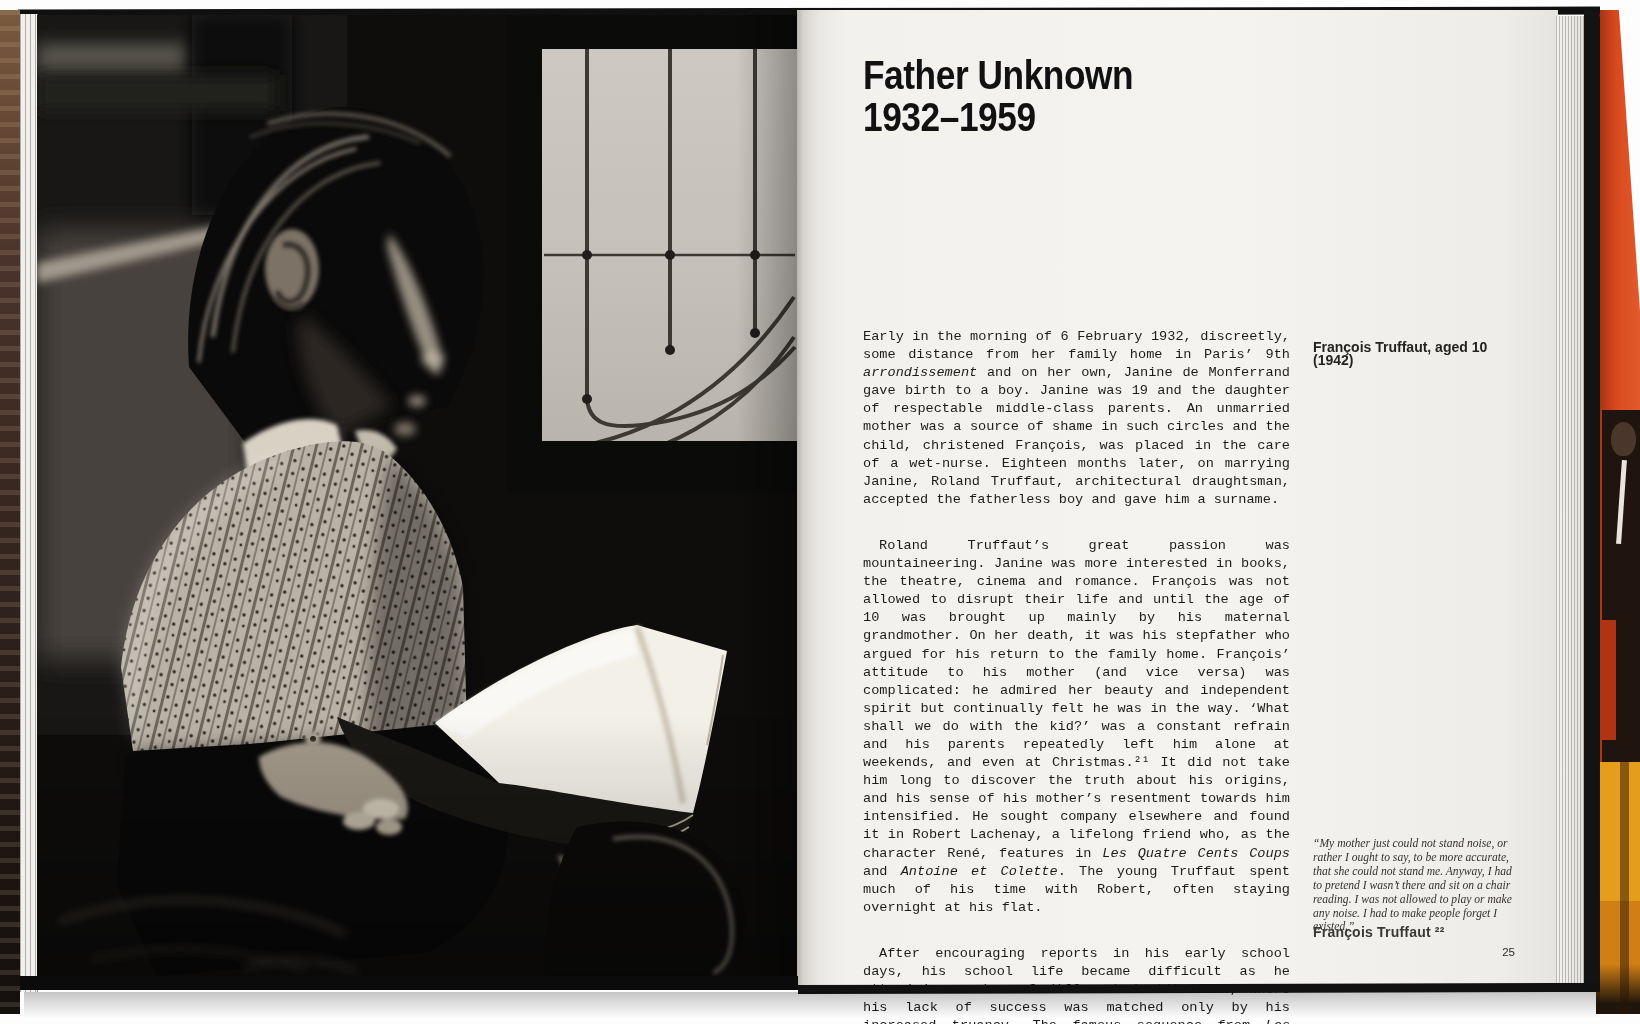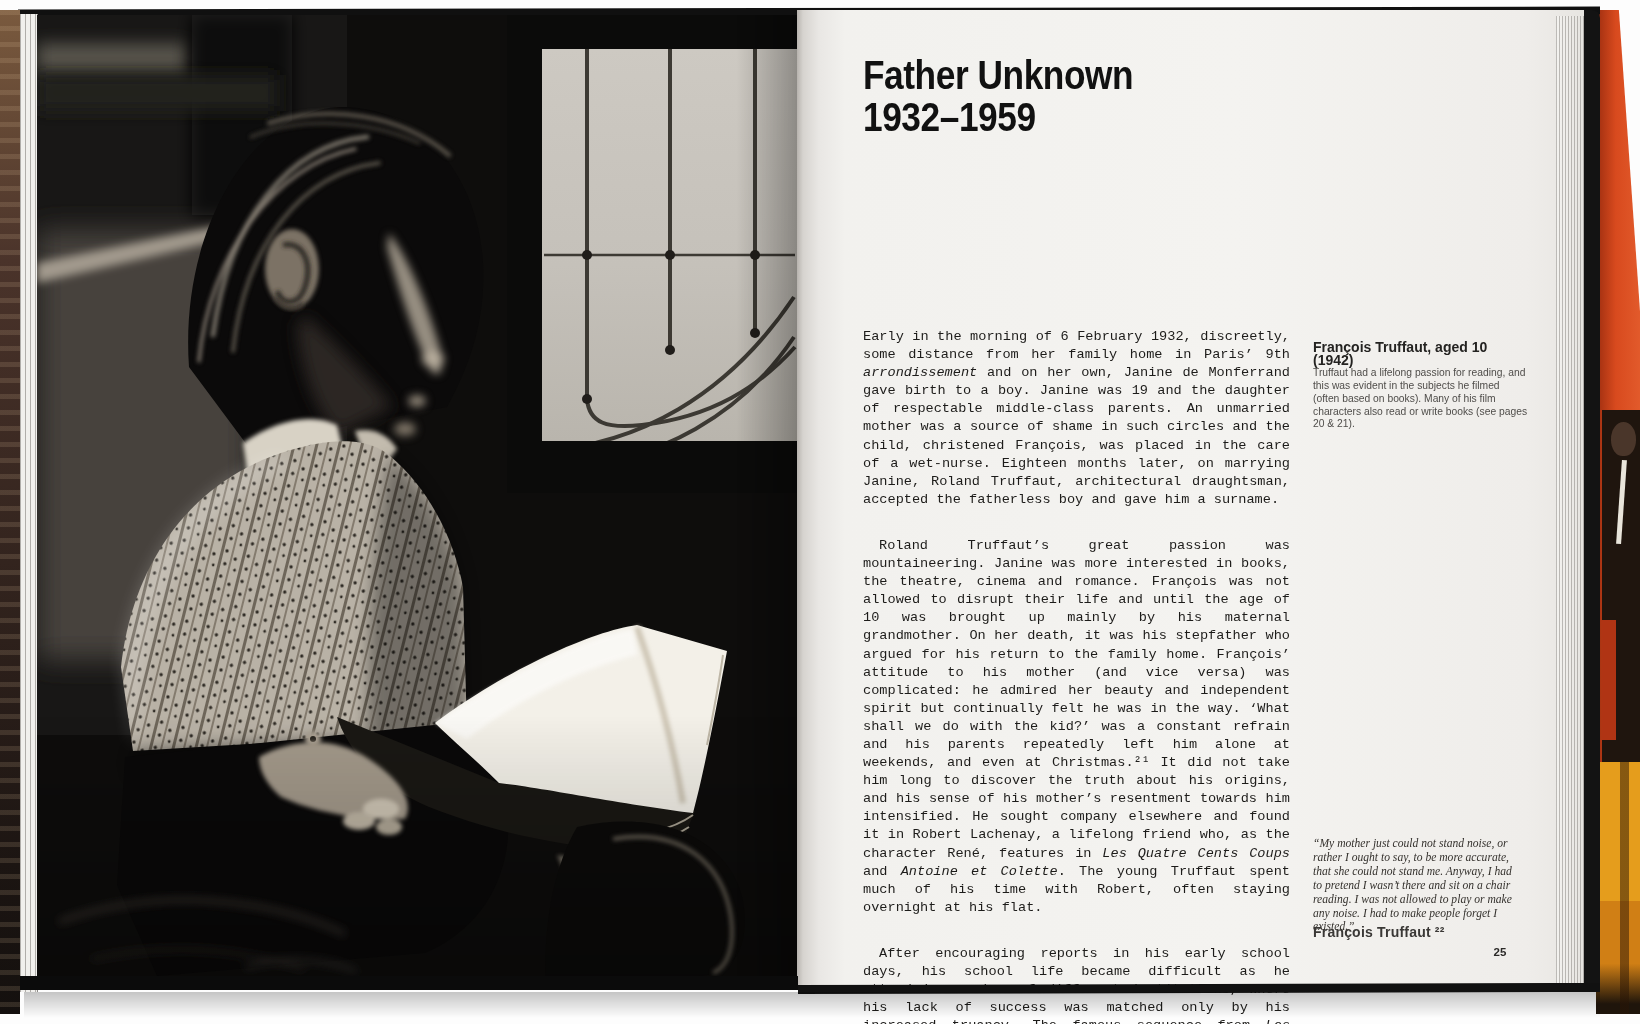--- a/index.html
+++ b/index.html
@@ -33,38 +33,38 @@
   .edge-bottom-right{position:absolute;left:798px;top:984px;width:802px;height:9px;background:#111;transform:rotate(-0.15deg);}
   .book-shadow{position:absolute;left:24px;top:992px;width:1576px;height:26px;
     background:linear-gradient(to bottom,rgba(0,0,0,0.22),rgba(0,0,0,0));}
 
   
   .left-page{position:absolute;left:37px;top:15px;width:760px;height:961px;background:#0d0c0b;overflow:hidden;}
   .left-page svg{display:block;width:100%;height:100%;}
 
   
   .right-page{position:absolute;left:797px;top:10px;width:761px;height:976px;
-    background:linear-gradient(to right,#b7b3ae 0,#d6d3cf 6px,#e9e7e4 22px,#f2f1ee 48px,#f4f3f0 55%,#efedea 92%,#e6e4e0 100%);padding-left:32px;}
+    background:linear-gradient(to right,#b7b3ae 0,#d6d3cf 6px,#e9e7e4 22px,#f2f1ee 48px,#f4f3f0 55%,#efedea 92%,#e6e4e0 100%);}
   .chapter-title{position:absolute;left:66px;top:44px;margin:0;
     font-size:41px;line-height:42px;font-weight:700;color:#111;
     letter-spacing:-0.5px;transform:scaleX(0.86);transform-origin:left top;white-space:nowrap;}
   .chapter-title span{display:block;}
   .article{position:absolute;left:66px;top:318px;width:427px;
     font-family:Liberation Mono, monospace;font-size:13.6px;line-height:18.1px;color:#1d1c1a;}
   .article p{margin:0;text-align:justify;}
   .article p.indent{text-indent:16px;margin-top:28px;}
   .caption{position:absolute;left:516px;top:331px;width:215px;
     font-size:10.3px;line-height:12.7px;color:#4f4d4a;}
   .caption .caption-heading{font-size:14px;font-weight:700;color:#242321;margin:0 0 1px 0;}
   .pull-quote{position:absolute;left:516px;top:827px;width:210px;margin:0;
     font-family:"Liberation Serif",serif;font-style:italic;font-size:11.6px;line-height:13.9px;color:#35322e;}
   .quote-attribution{position:absolute;left:516px;top:914px;font-size:14px;font-weight:700;
     color:#3a3836;letter-spacing:0.2px;}
-  .page-number{position:absolute;left:688px;top:936px;width:30px;text-align:center;
-    font-size:11.5px;font-weight:700;color:#2b2a28;}
+  .page-number{position:absolute;left:688px;top:936px;width:30px;text-align:right;
+    font-size:11.5px;font-weight:400;color:#2b2a28;}
 </style>
 </head>
 <body>
 
 <div class="scene">
 
   <div class="backdrop">
     <div class="bd-red"></div>
     <div class="bd-figure">
       <div class="bd-head"></div>
@@ -233,21 +233,20 @@
     </h1>
 
     <div class="article">
         <p class="body-para">Early in the morning of 6 February 1932, discreetly, some distance from her family home in Paris’ 9th <i>arrondissement</i> and on her own, Janine de Monferrand gave birth to a boy. Janine was 19 and the daughter of respectable middle-class parents. An unmarried mother was a source of shame in such circles and the child, christened François, was placed in the care of a wet-nurse. Eighteen months later, on marrying Janine, Roland Truffaut, architectural draughtsman, accepted the fatherless boy and gave him a surname.</p>
         <p class="body-para indent">Roland Truffaut’s great passion was mountaineering. Janine was more interested in books, the theatre, cinema and romance. François was not allowed to disrupt their life and until the age of 10 was brought up mainly by his maternal grandmother. On her death, it was his stepfather who argued for his return to the family home. François’ attitude to his mother (and vice versa) was complicated: he admired her beauty and independent spirit but continually felt he was in the way. ‘What shall we do with the kid?’ was a constant refrain and his parents repeatedly left him alone at weekends, and even at Christmas.²¹ It did not take him long to discover the truth about his origins, and his sense of his mother’s resentment towards him intensified. He sought company elsewhere and found it in Robert Lachenay, a lifelong friend who, as the character René, features in <i>Les Quatre Cents Coups</i> and <i>Antoine et Colette</i>. The young Truffaut spent much of his time with Robert, often staying overnight at his flat.</p>
         <p class="body-para indent">After encouraging reports in his early school days, his school life became difficult as he attended a number of different institutions, where his lack of success was matched only by his increased truancy. The famous sequence from <i>Les Quatre Cents Coups</i> in which he explains one of his absences to the teacher by blurting, ‘My mother died’ is taken from his life. There could be no more poignant statement of what was, to the young boy, a psychological ‘truth.’ Truancy and running away from home were the beginning of a slide into petty crime. The theft of a typewriter, documented in <i>Les Quatre Cents Coups</i>, to pay off debts accruing from his ill-fated attempts to run a film club, Le Cercle Cinémane, brought him to the attention of the police. Rescued once by an ashamed Roland Truffaut, it was the latter who, exasperated by his son’s recidivist behaviour, delivered François himself to the police, leading to internment at a detention centre. At about this time, Truffaut came into contact with André Bazin, an eminent film critic, who offered him work with the organisation ‘Travail et Culture.’</p>
       </div>
 
     <aside class="caption">
       <p class="caption-heading">François Truffaut, aged 10 (1942)</p>
-      <span>Truffaut had a lifelong passion for reading, and this was evident in the subjects he filmed (often based on books). Many of his film characters also read or write books (see pages 20 &amp; 21).</span>
     </aside>
 
     <blockquote class="pull-quote">“My mother just could not stand noise, or rather I ought to say, to be more accurate, that she could not stand me. Anyway, I had to pretend I wasn’t there and sit on a chair reading. I was not allowed to play or make any noise. I had to make people forget I existed.”</blockquote>
 
     <div class="quote-attribution">François Truffaut ²²</div>
 
     <div class="page-number">25</div>
   </div>
 
   <div class="fore-right"></div>

